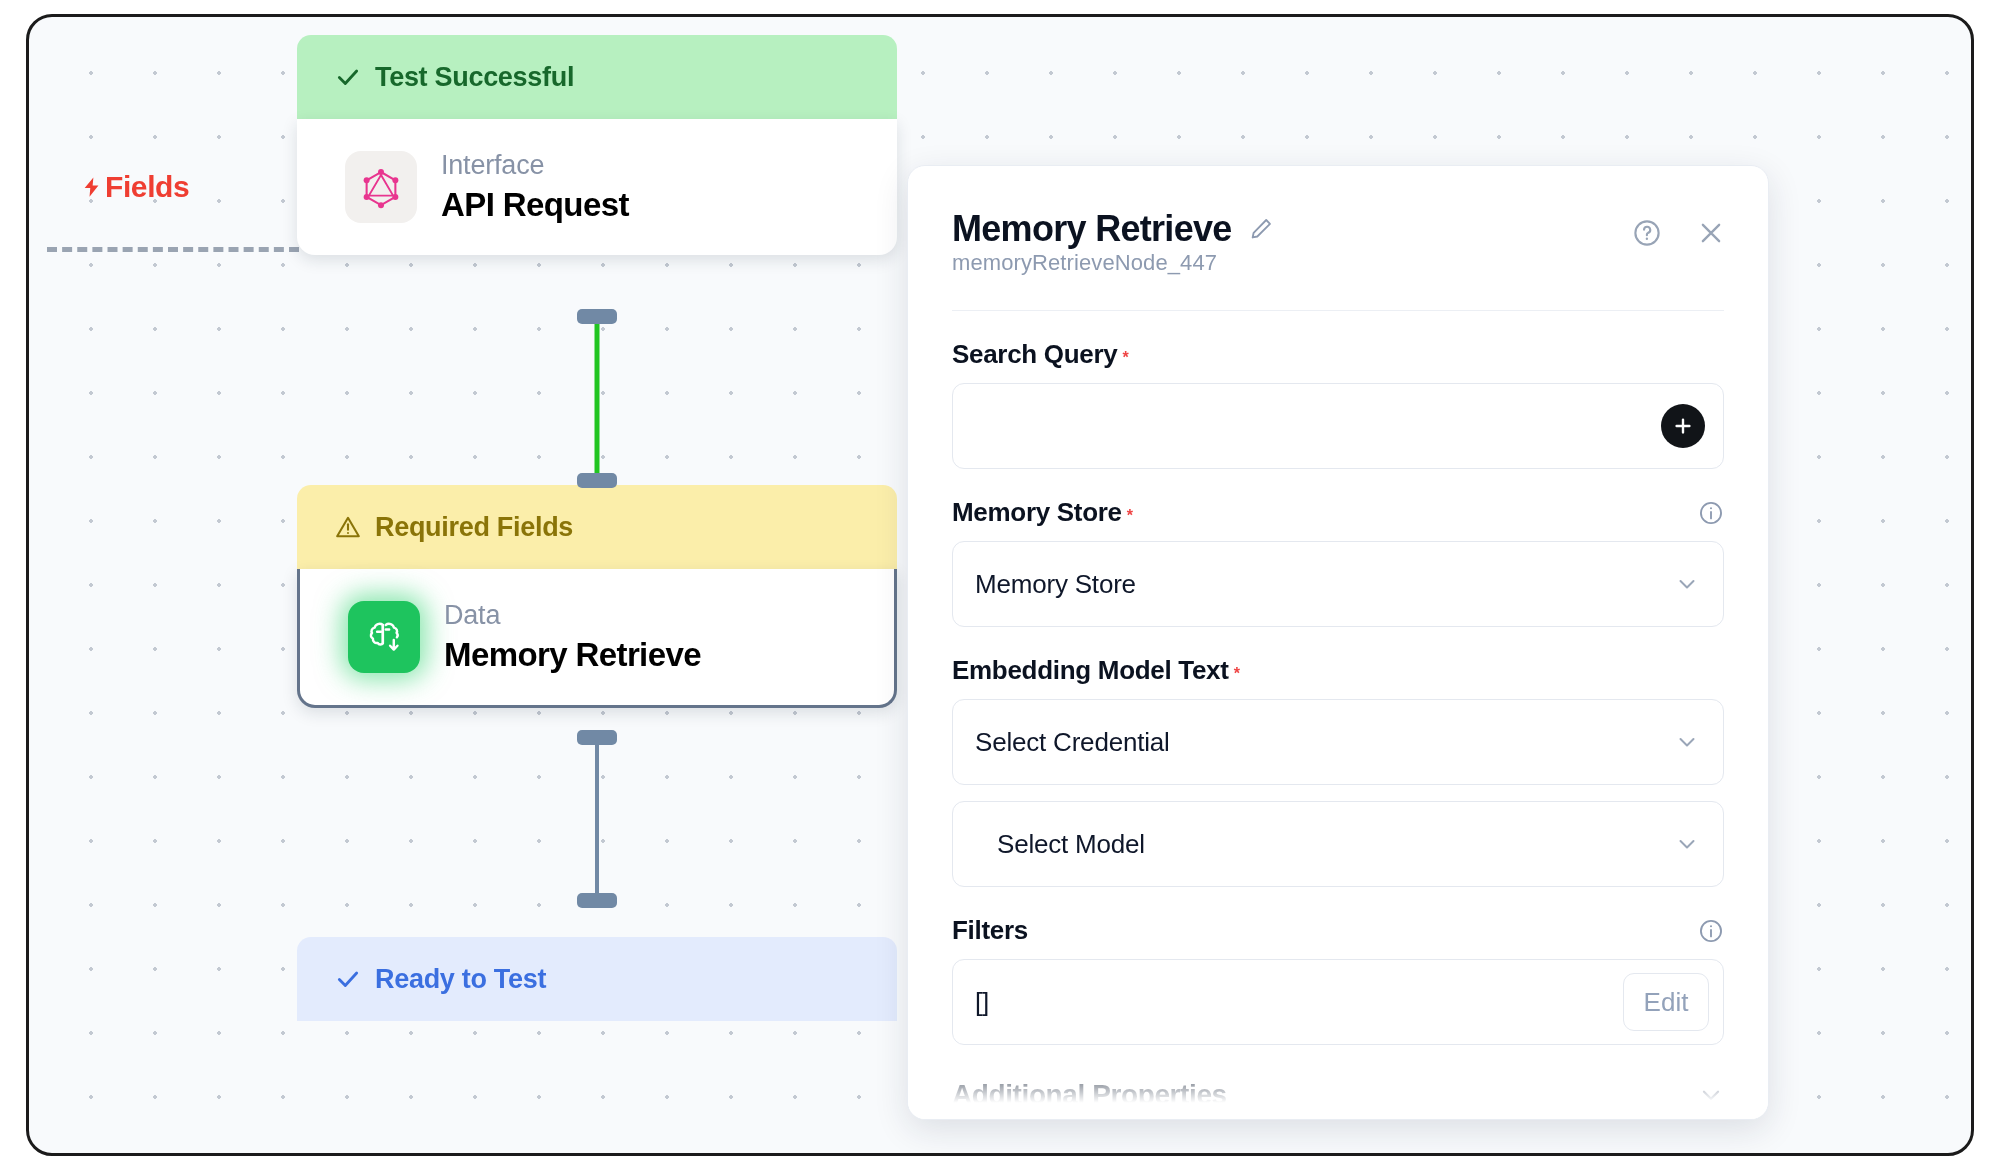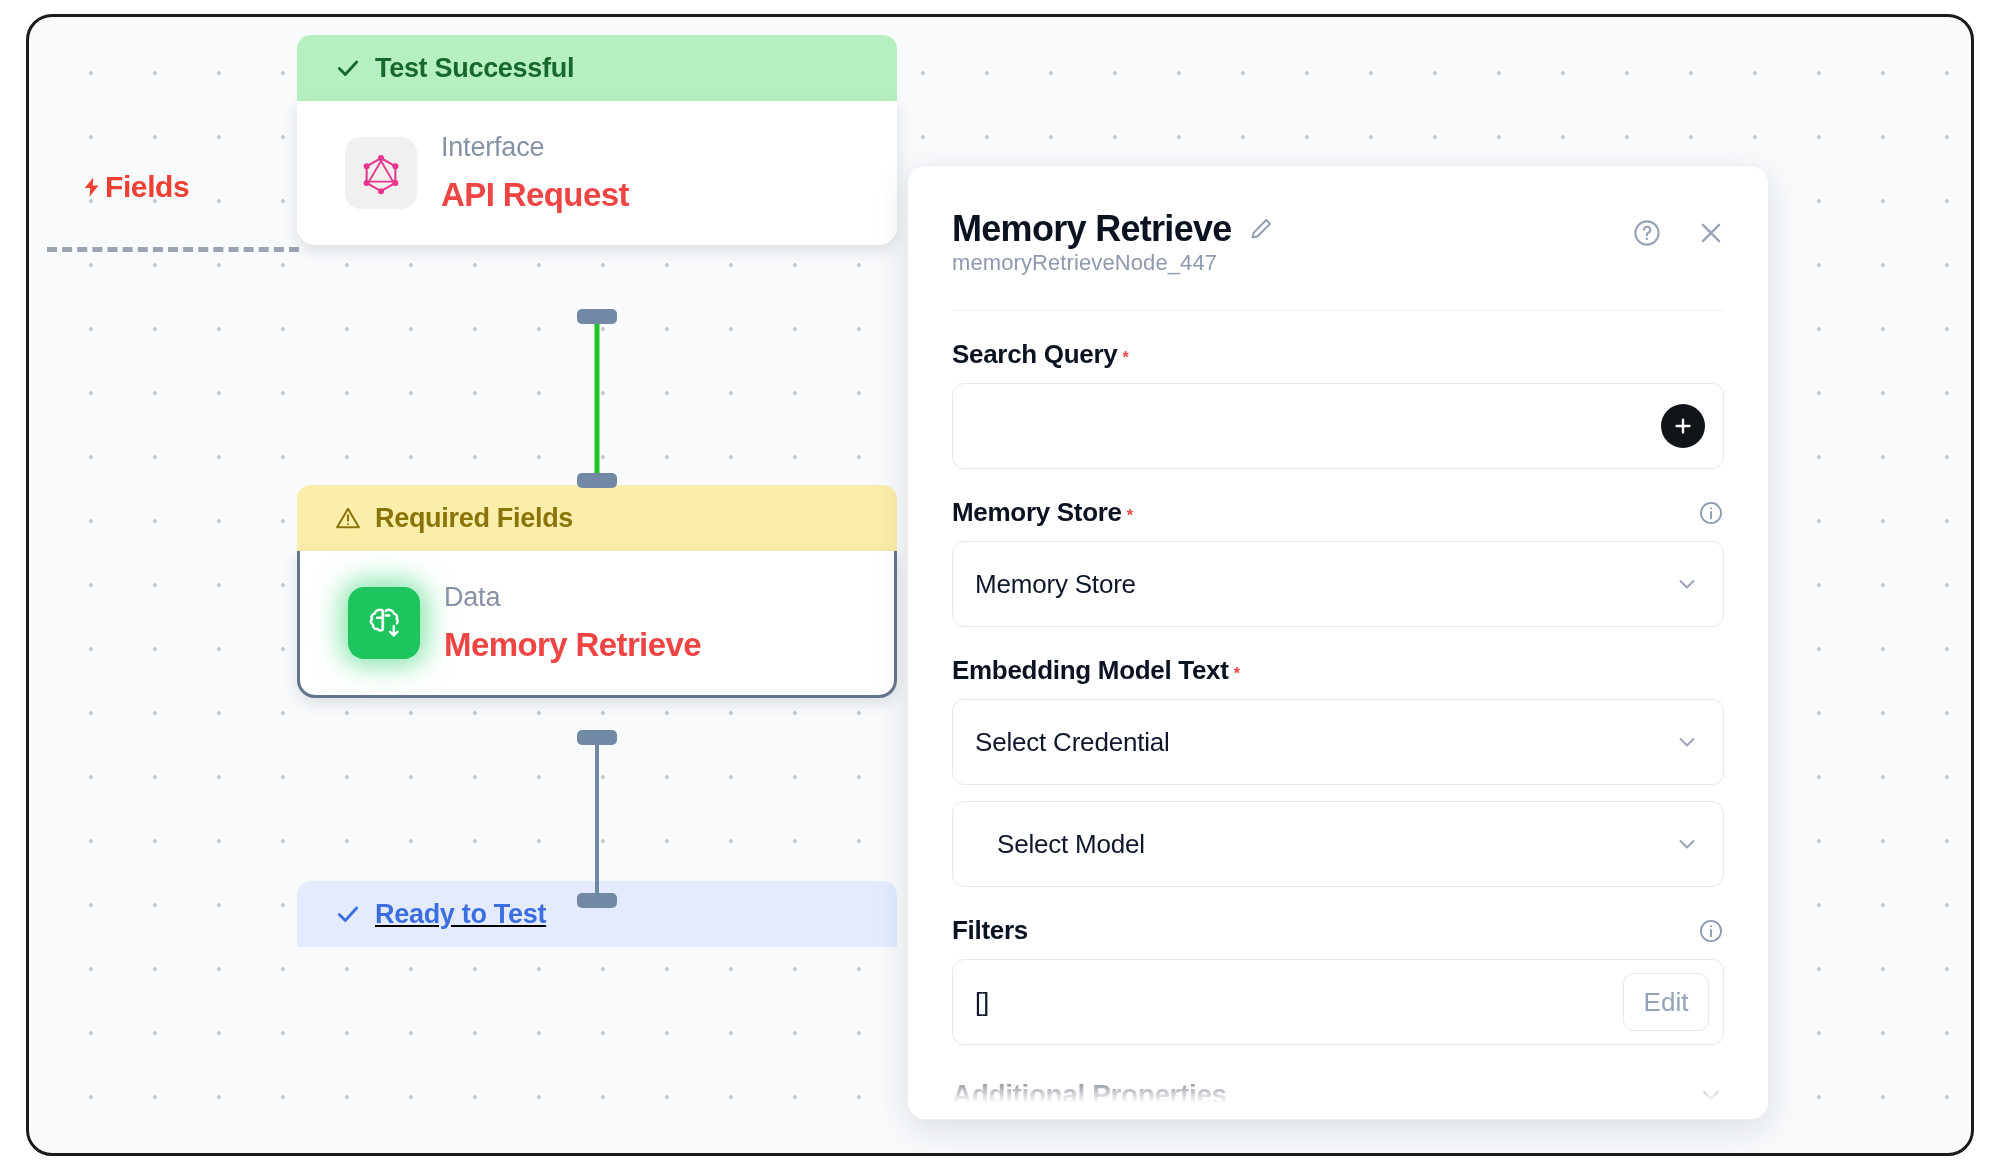--- a/index.html
+++ b/index.html
@@ -48,21 +48,21 @@
   #trigger-dashed {
     position: absolute;
     left: 18px; top: 230px;
     width: 252px; height: 0;
     border-top: 5px dashed #9aa4b2;
   }
 
   
   .node-wrap { position: absolute; left: 268px; width: 600px; }
   .status-banner {
-    height: 66px;
+    height: 84px;
     border-radius: 14px 14px 0 0;
     display: flex; align-items: center;
     padding-left: 38px; gap: 14px;
     font-size: 27px; font-weight: 700;
     letter-spacing: -0.3px;
   }
   .status-banner .tick { width: 26px; height: 26px; display:block; }
   .status-success { background: #b7f0c0; color: #17682b; }
   .status-warn    { background: #fbeeaa; color: #8a7408; }
   .status-info    { background: #e3ebfd; color: #3b6fe0; }
@@ -90,22 +90,22 @@
   .node-icon svg { width: 46px; height: 46px; display: block; }
   .icon-graphql { background: #f2f0ee; }
   .icon-memory  { background: #1ec45e; box-shadow: 0 0 26px 7px rgba(40,210,105,0.55); }
   .icon-llm     { background: #ef3e38; box-shadow: 0 0 26px 7px rgba(245,70,60,0.50); }
   .node-text { display: flex; flex-direction: column; gap: 4px; }
   .node-cat {
     font-size: 27px; color: #8792a6; font-weight: 400;
     letter-spacing: -0.2px; line-height: 1.2;
   }
   .node-title {
-    font-size: 33px; color: #ef4444; font-weight: 700;
-    letter-spacing: -0.6px; line-height: 1.2; margin-top: 8px;
+    font-size: 33px; color: #000000; font-weight: 700;
+    letter-spacing: -0.6px; line-height: 1.2;
   }
 
   
   .port {
     position: absolute; left: 50%; transform: translateX(-50%);
     width: 40px; height: 15px; background: #7189a5; border-radius: 5px;
     z-index: 3;
   }
   .edge {
     position: absolute; left: 50%; transform: translateX(-50%);
@@ -271,21 +271,21 @@
           <span class="node-cat">Data</span>
           <span class="node-title">Memory Retrieve</span>
         </div>
       </div>
     </div>
 
     <div class="port" style="left:568px; top:713px;"></div>
     <div class="edge edge-gray" style="left:568px; top:720px; height:164px;"></div>
     <div class="port" style="left:568px; top:876px;"></div>
 
-    <div class="node-wrap" style="top:864px;text-decoration:underline;">
+    <div class="node-wrap" style="top:920px;">
       <div class="status-banner status-info">
         <span>
           <svg class="tick" viewBox="0 0 24 24" fill="none" stroke="#3b6fe0" stroke-width="2.6" stroke-linecap="round" stroke-linejoin="round">
               <path d="M4 12.5 9.5 18 20 6.5"></path>
             </svg>
         </span>
         <span>Ready to Test</span>
       </div>
     </div>
 

